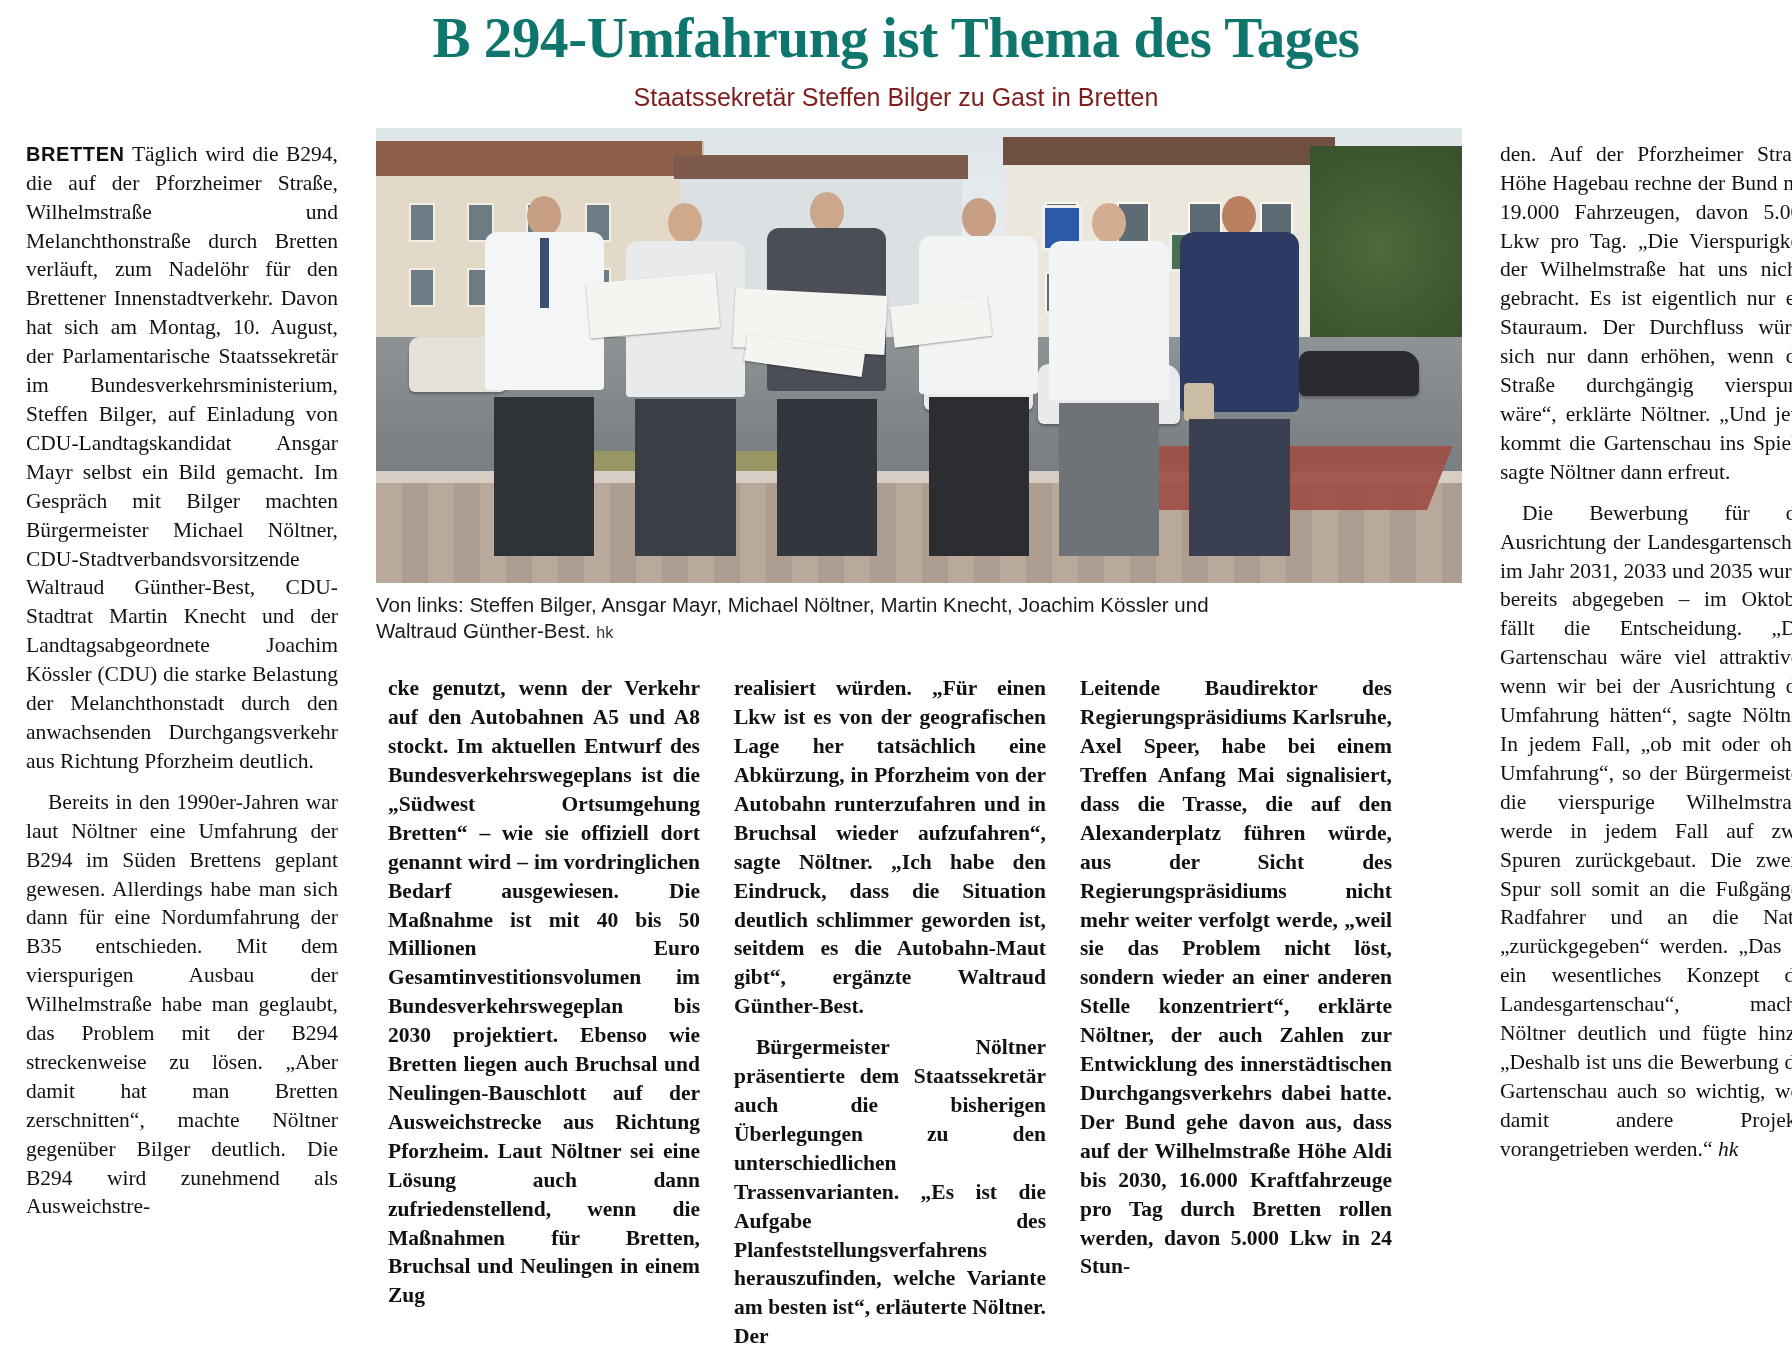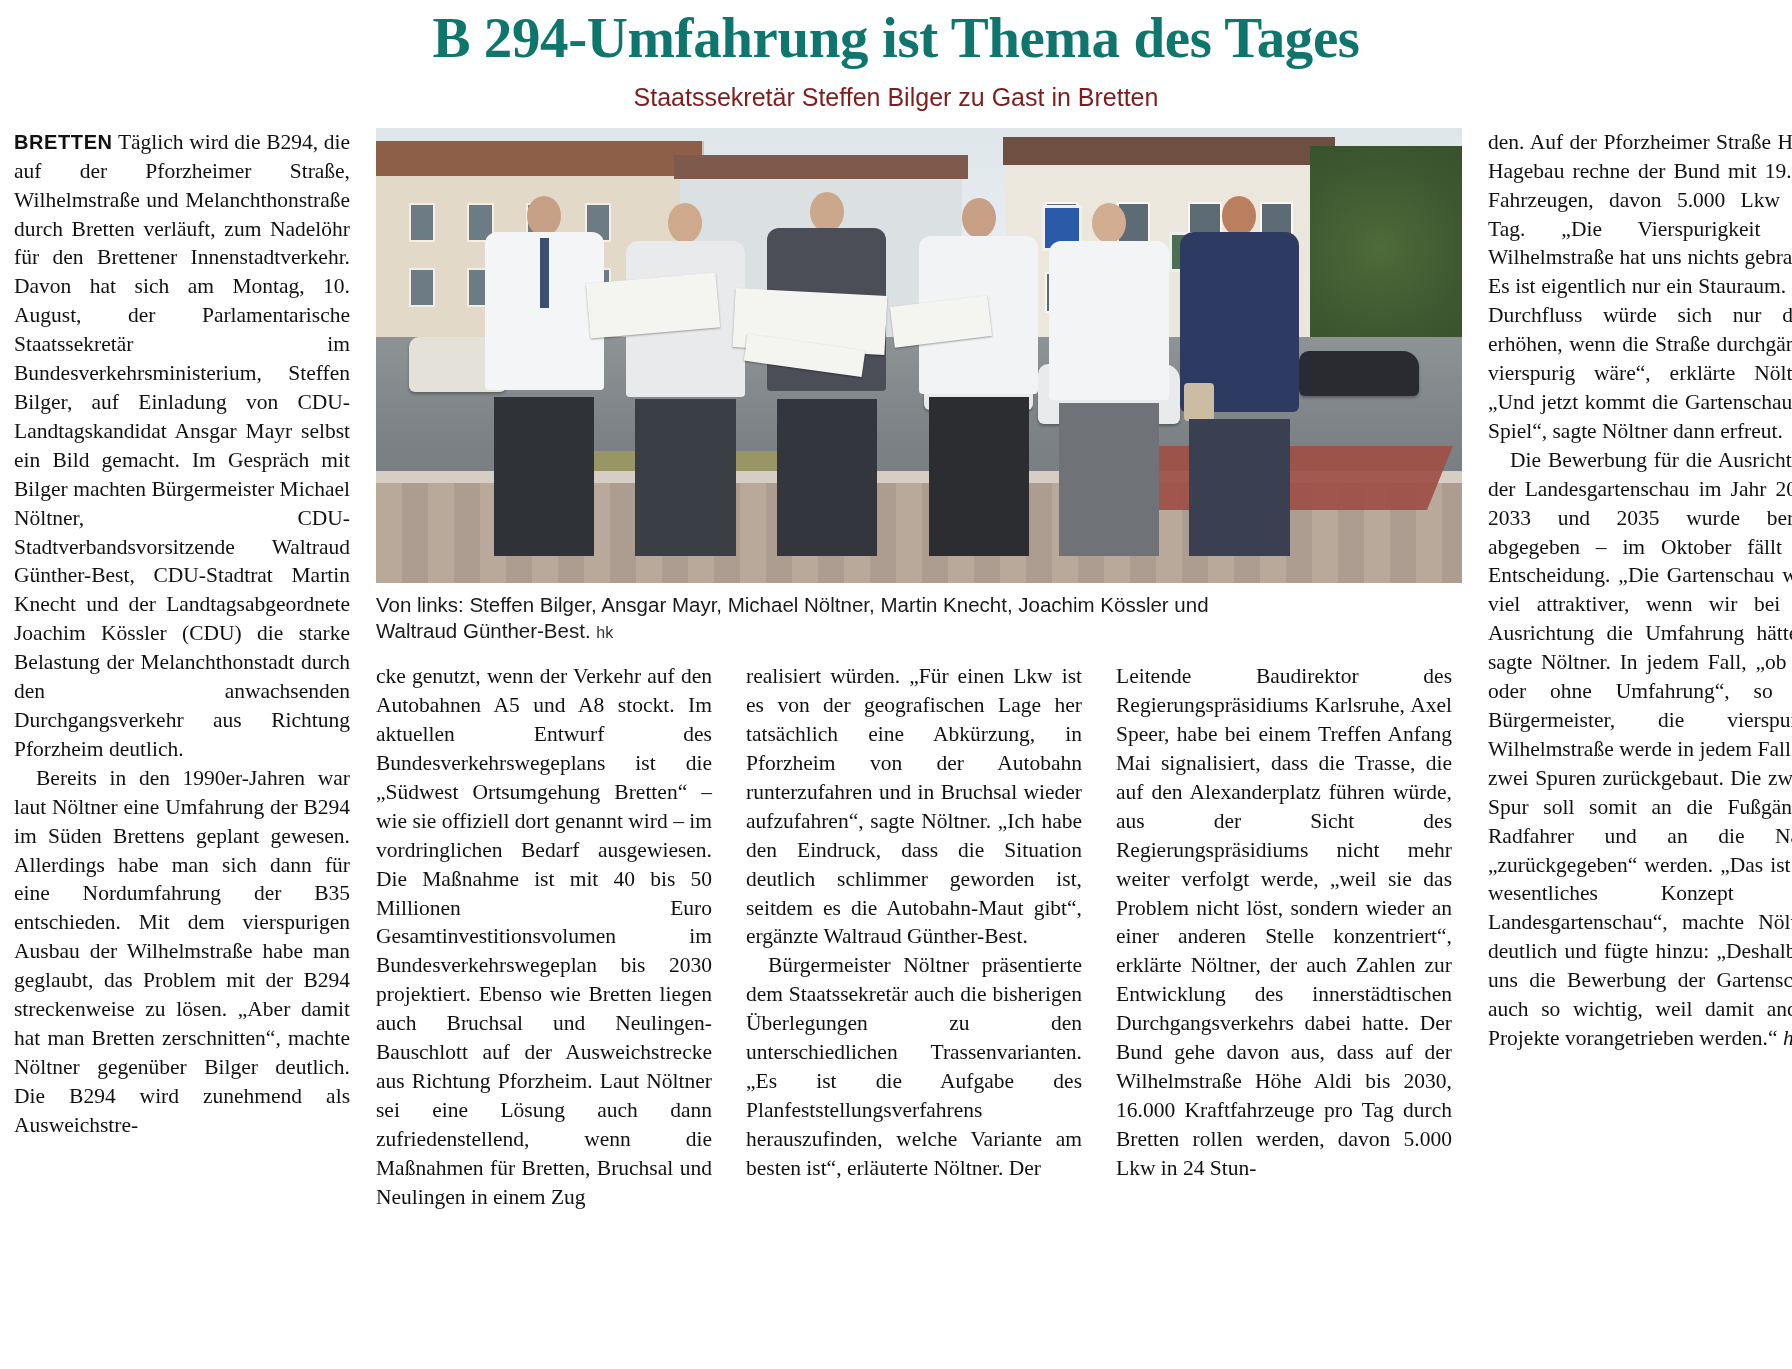--- a/index.html
+++ b/index.html
@@ -50,21 +50,21 @@
   .col {
     width: 336px;
     flex: 0 0 336px;
   }
   .col.mid-wrap {
     width: 1086px;
     flex: 0 0 1086px;
     position: relative;
   }
   p {
-    margin: 0;
+    margin: 12px;
     font-size: 21.5px;
     line-height: 1.345;
     text-align: justify;
     text-justify: inter-word;
     hyphens: auto;
     -webkit-hyphens: auto;
     font-family: "Liberation Serif", serif;
   }
   p.indent {
     text-indent: 22px;
@@ -91,22 +91,23 @@
     line-height: 1.28;
     margin-top: 9px;
     color: #1a1a1a;
   }
   .caption .credit {
     font-size: 16px;
     color: #333;
   }
   .lower-cols {
     display: flex;
-    gap: 34px;
+    gap: 10px;
     margin-top: 18px;
+    font-weight: bold;
   }
   .lower-cols .col {
     width: 336px;
     flex: 0 0 336px;
   }
   .credit-end {
     font-style: italic;
   }
 
   

